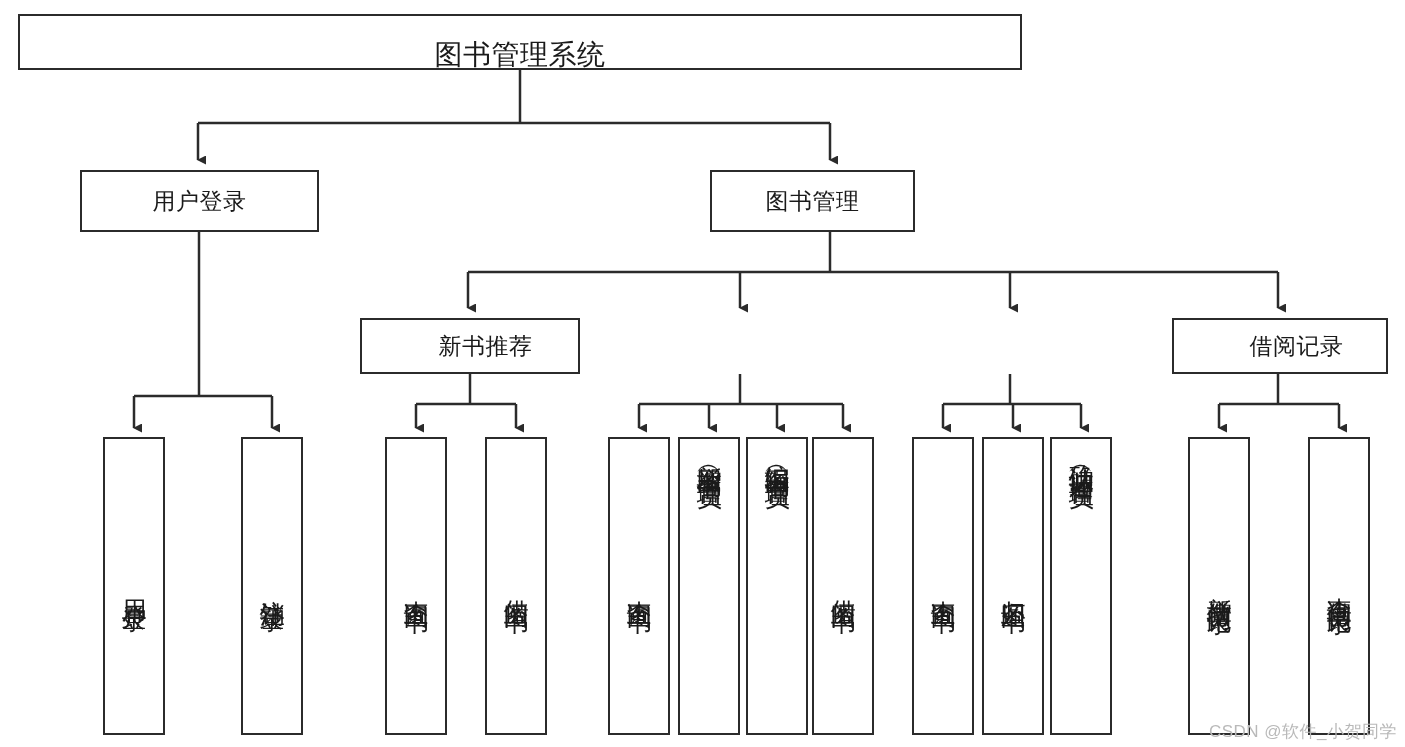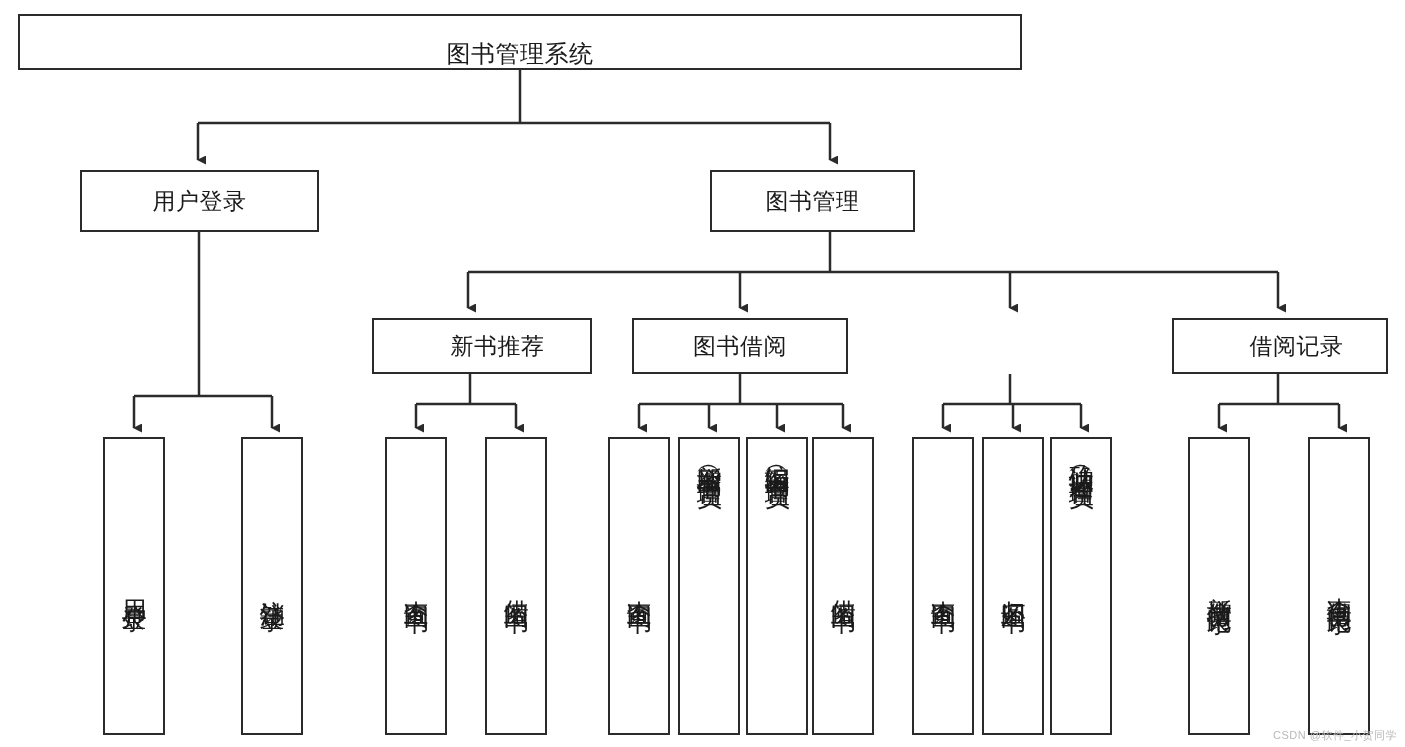--- a/index.html
+++ b/index.html
@@ -40,21 +40,21 @@
     text-align: center;
     white-space: pre;
     letter-spacing: 0.5px;
   }
   
   .node-h .node-label {
     font-size: 23px;
     line-height: 1.25;
   }
   .node-root .node-label {
-    font-size: 24px;
+    font-size: 28px;
     margin-top: 24px;
   }
   
   .node-v {
     align-items: flex-start;
     padding-top: 6px;
   }
   .node-v .node-label {
     writing-mode: vertical-rl;
     text-orientation: upright;
@@ -67,21 +67,21 @@
     align-items: flex-start;
   }
   .node-v.mid-text {
     align-items: center;
     padding-top: 0;
   }
   #watermark {
     position: absolute;
     right: 8px;
     bottom: 4px;
-    font-size: 11px;
+    font-size: 17px;
     color: #b9b9b9;
     white-space: nowrap;
     letter-spacing: 0.5px;
   }
 </style>
 </head>
 <body>
 
 <div id="diagram-root">
 
@@ -155,27 +155,24 @@
   </div>
 
   <div class="node-box node-h" style="left:80px; top:170px; width:239px; height:62px;">
     <span class="node-label">用户登录</span>
   </div>
 
   <div class="node-box node-h" style="left:710px; top:170px; width:205px; height:62px;">
     <span class="node-label">图书管理</span>
   </div>
 
-  <div class="node-box node-h" style="left:372px; top:318px; width:220px; height:56px;padding-left:31px;">
+  <div class="node-box node-h" style="left:360px; top:318px; width:220px; height:56px;padding-left:31px;">
     <span class="node-label">新书推荐</span>
   </div>
 
-  <div class="node-box node-h" style="left:632px; top:318px; width:216px; height:56px;">
-    <span class="node-label">图书借阅</span>
-  </div>
 
 
   <div class="node-box node-h" style="left:1172px; top:318px; width:216px; height:56px;padding-left:33px;">
     <span class="node-label">借阅记录</span>
   </div>
 
   <div class="node-box node-v mid-text" style="left:103px; top:437px; width:62px; height:298px;">
     <span class="node-label">用户登录</span>
   </div>
 

